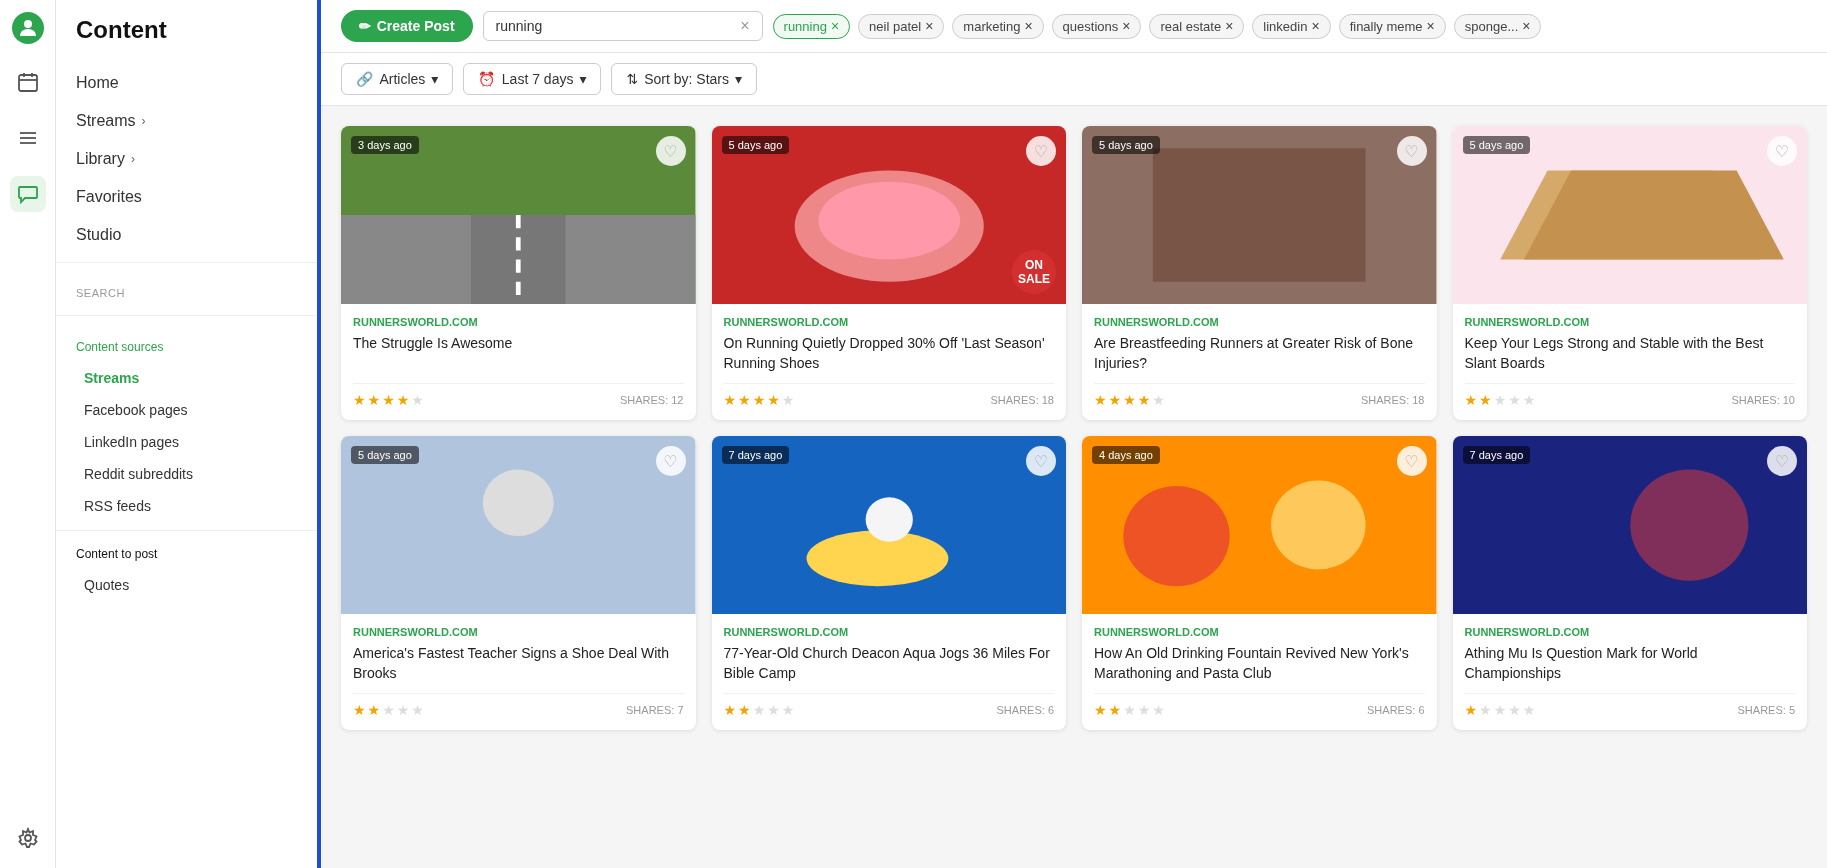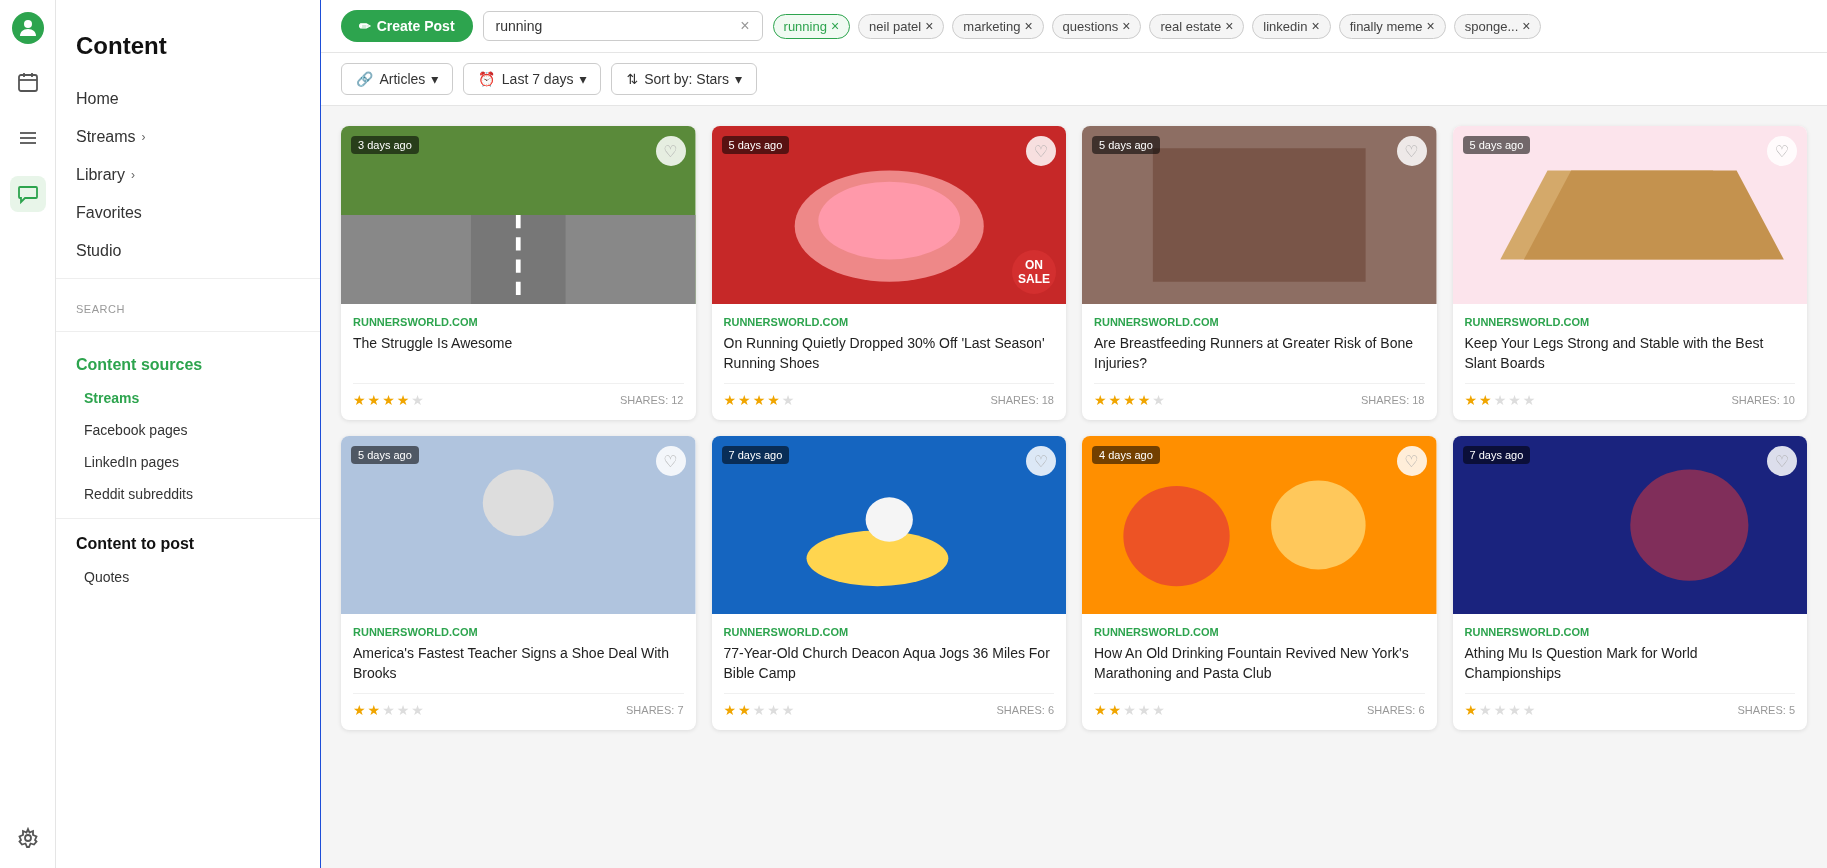--- a/index.html
+++ b/index.html
@@ -42,25 +42,25 @@
     }
     .icon-bar-item.active { background: #e8f5e9; color: #2da44e; }
     .icon-bar-bottom {
       margin-top: auto;
     }
 
     
     .sidebar {
       width: 265px;
       background: #fff;
-      border-right: 1px solid #1d4ed8;
+      border-right: 4px solid #1d4ed8;
       flex-shrink: 0;
       display: flex;
       flex-direction: column;
-      padding: 32px 0;
+      padding: 16px 0;
       overflow-y: auto;
     }
     .sidebar-title {
       font-size: 24px;
       font-weight: 700;
       padding: 0 20px 20px;
       color: #111;
     }
     .sidebar-nav-item {
       padding: 10px 20px;
@@ -74,22 +74,22 @@
     .sidebar-nav-item .chevron { font-size: 12px; color: #666; }
     .sidebar-section-label {
       padding: 16px 20px 8px;
       font-size: 11px;
       color: #999;
       text-transform: uppercase;
       letter-spacing: 0.5px;
     }
     .sidebar-sources-title {
       padding: 8px 20px;
-      font-size: 16px;
-      font-weight: 700;
+      font-size: 12px;
+      font-weight: 400;
       color: #111;
     }
     .sidebar-source-item {
       padding: 8px 20px 8px 28px;
       font-size: 14px;
       color: #333;
       cursor: pointer;
     }
     .sidebar-source-item.active { color: #2da44e; font-weight: 600; }
     .sidebar-divider { height: 1px; background: #eee; margin: 8px 0; }
@@ -386,20 +386,23 @@
     <span>Streams</span>
   </div>
   <div class="sidebar-source-item">
     <span>Facebook pages</span>
   </div>
   <div class="sidebar-source-item">
     <span>LinkedIn pages</span>
   </div>
   <div class="sidebar-source-item">
     <span>Reddit subreddits</span>
+  </div>
+  <div class="sidebar-source-item">
+    <span>RSS feeds</span>
   </div>
 
   <div class="sidebar-divider"></div>
   <div class="sidebar-sources-title">Content to post</div>
   <div class="sidebar-source-item">
     <span>Quotes</span>
   </div>
 </div>
 
 <div class="main">

